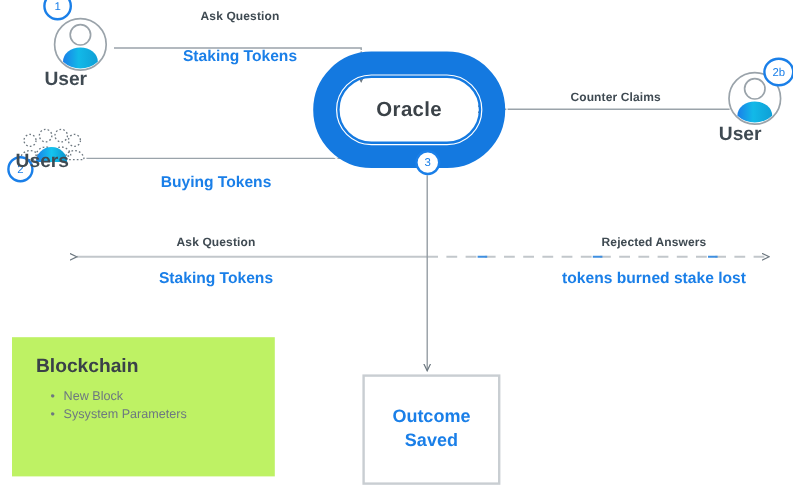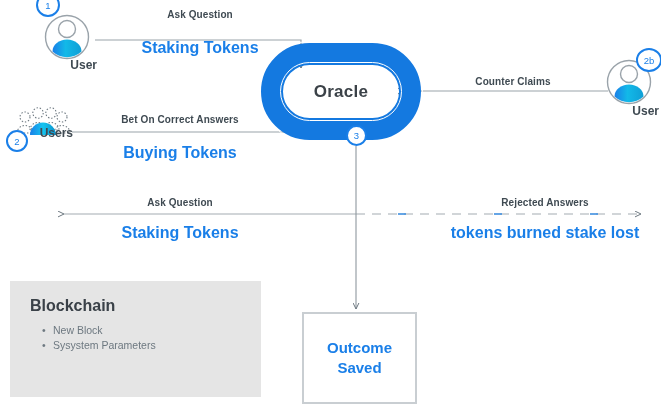--- a/index.html
+++ b/index.html
@@ -28,32 +28,32 @@
     font-family: "Liberation Sans", sans-serif;
     font-size: 10px;
     font-weight: bold;
     color: #3f4a52;
     letter-spacing: 0.1px;
     white-space: nowrap;
     text-align: center;
   }
   .flow-sub {
     font-family: "Liberation Sans", sans-serif;
-    font-size: 16px;
+    font-size: 13px;
     font-weight: bold;
     color: #1a7fe8;
     white-space: nowrap;
     text-align: center;
   }
   .actor-label {
     font-family: "Liberation Sans", sans-serif;
-    font-size: 12px;
+    font-size: 16px;
     font-weight: bold;
     color: #3f4a52;
-    text-align: right;
+    text-align: left;
     white-space: nowrap;
   }
   .badge-num {
     font-family: "Liberation Sans", sans-serif;
     font-size: 9.5px;
     font-weight: normal;
     color: #1a7fe8;
     text-align: center;
     white-space: nowrap;
   }
@@ -114,22 +114,22 @@
     justify-content: center;
   }
   #badge-1 { left: 36px; top: -7px; width: 24px; height: 24px; }
   #badge-2 { left: 6px; top: 130px; width: 22px; height: 22px; }
   #badge-2b { left: 636px; top: 48px; width: 26px; height: 24px; }
   #badge-3 { left: 346px; top: 125px; width: 21px; height: 21px; }
 
   
   #blockchain-card {
     left: 10px; top: 281px;
-    width: 251px; height: 116px;
-    background: #e5e5e5;
+    width: 219px; height: 116px;
+    background: #bef264;
     box-sizing: border-box;
     padding: 16px 0 0 20px;
   }
   #blockchain-title {
     font-family: "Liberation Sans", sans-serif;
     font-size: 16px;
     font-weight: bold;
     color: #3a4148;
     margin: 0 0 8px 0;
   }
@@ -284,21 +284,20 @@
     <span class="badge-num">3</span>
   </div>
 
   <div class="abs actor-label" style="left:37px; top:58px; width:60px;">User</div>
   <div class="abs actor-label" style="left:13px; top:126px; width:60px;">Users</div>
   <div class="abs actor-label" style="left:599px; top:104px; width:60px;">User</div>
 
   <div class="abs flow-title" style="left:90px; top:9px; width:220px;">Ask Question</div>
   <div class="abs flow-sub" style="left:90px; top:39px; width:220px;">Staking Tokens</div>
 
-  <div class="abs flow-title" style="left:60px; top:114px; width:240px;">Bet On Correct Answers</div>
   <div class="abs flow-sub" style="left:60px; top:144px; width:240px;">Buying Tokens</div>
 
   <div class="abs flow-title" style="left:428px; top:76px; width:170px;">Counter Claims</div>
 
   <div class="abs flow-title" style="left:65px; top:197px; width:230px;">Ask Question</div>
   <div class="abs flow-sub" style="left:65px; top:224px; width:230px;">Staking Tokens</div>
 
   <div class="abs flow-title" style="left:430px; top:197px; width:230px;">Rejected Answers</div>
   <div class="abs flow-sub" style="left:430px; top:224px; width:230px;">tokens burned stake lost</div>
 

